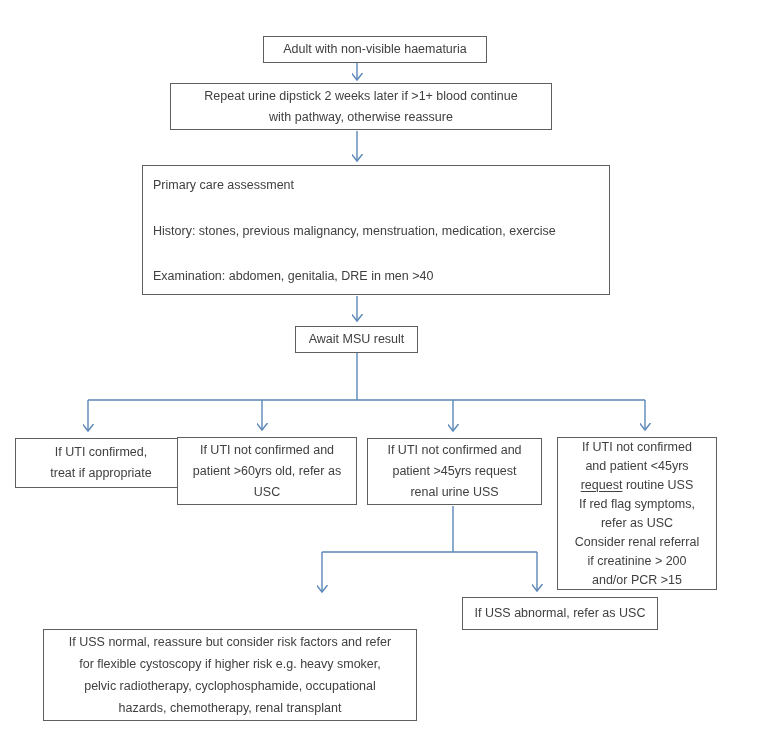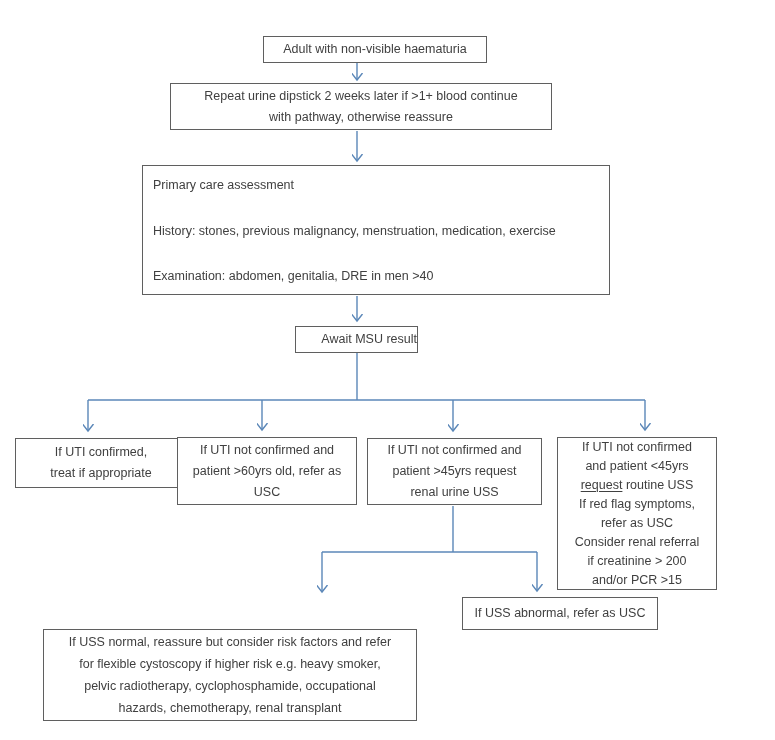--- a/index.html
+++ b/index.html
@@ -40,21 +40,21 @@
     font-size: 12.5px;
     line-height: 21px;
   }
   .node .line { white-space: nowrap; }
   #node-start        { left: 263px; top: 17px;  width: 224px; height: 27px; margin-top: 19px; }
   #node-repeat       { left: 170px; top: 83px;  width: 382px; height: 47px; }
   #node-primary      { left: 142px; top: 165px; width: 468px; height: 130px;
                        align-items: flex-start; text-align: left;
                        justify-content: space-between; padding: 12px 10px 10px 10px;
                        line-height: 15px; }
-  #node-await        { left: 295px; top: 326px; width: 123px; height: 27px; align-items: flex-end; }
+  #node-await        { left: 295px; top: 326px; width: 123px; height: 27px; }
   #node-uti-confirmed{ left: 15px;  top: 438px; width: 172px; height: 50px; }
   #node-refer-60     { left: 177px; top: 437px; width: 180px; height: 68px; }
   #node-request-45   { left: 367px; top: 438px; width: 175px; height: 67px; }
   #node-under-45     { left: 557px; top: 437px; width: 160px; height: 153px; line-height: 19px; }
   #node-uss-normal   { left: 43px;  top: 598px; width: 374px; height: 92px; line-height: 22px; margin-top: 31px; }
   #node-uss-abnormal { left: 462px; top: 597px; width: 196px; height: 33px; }
   .underline { text-decoration: underline; text-underline-offset: 2px; }
 </style>
 </head>
 <body>

